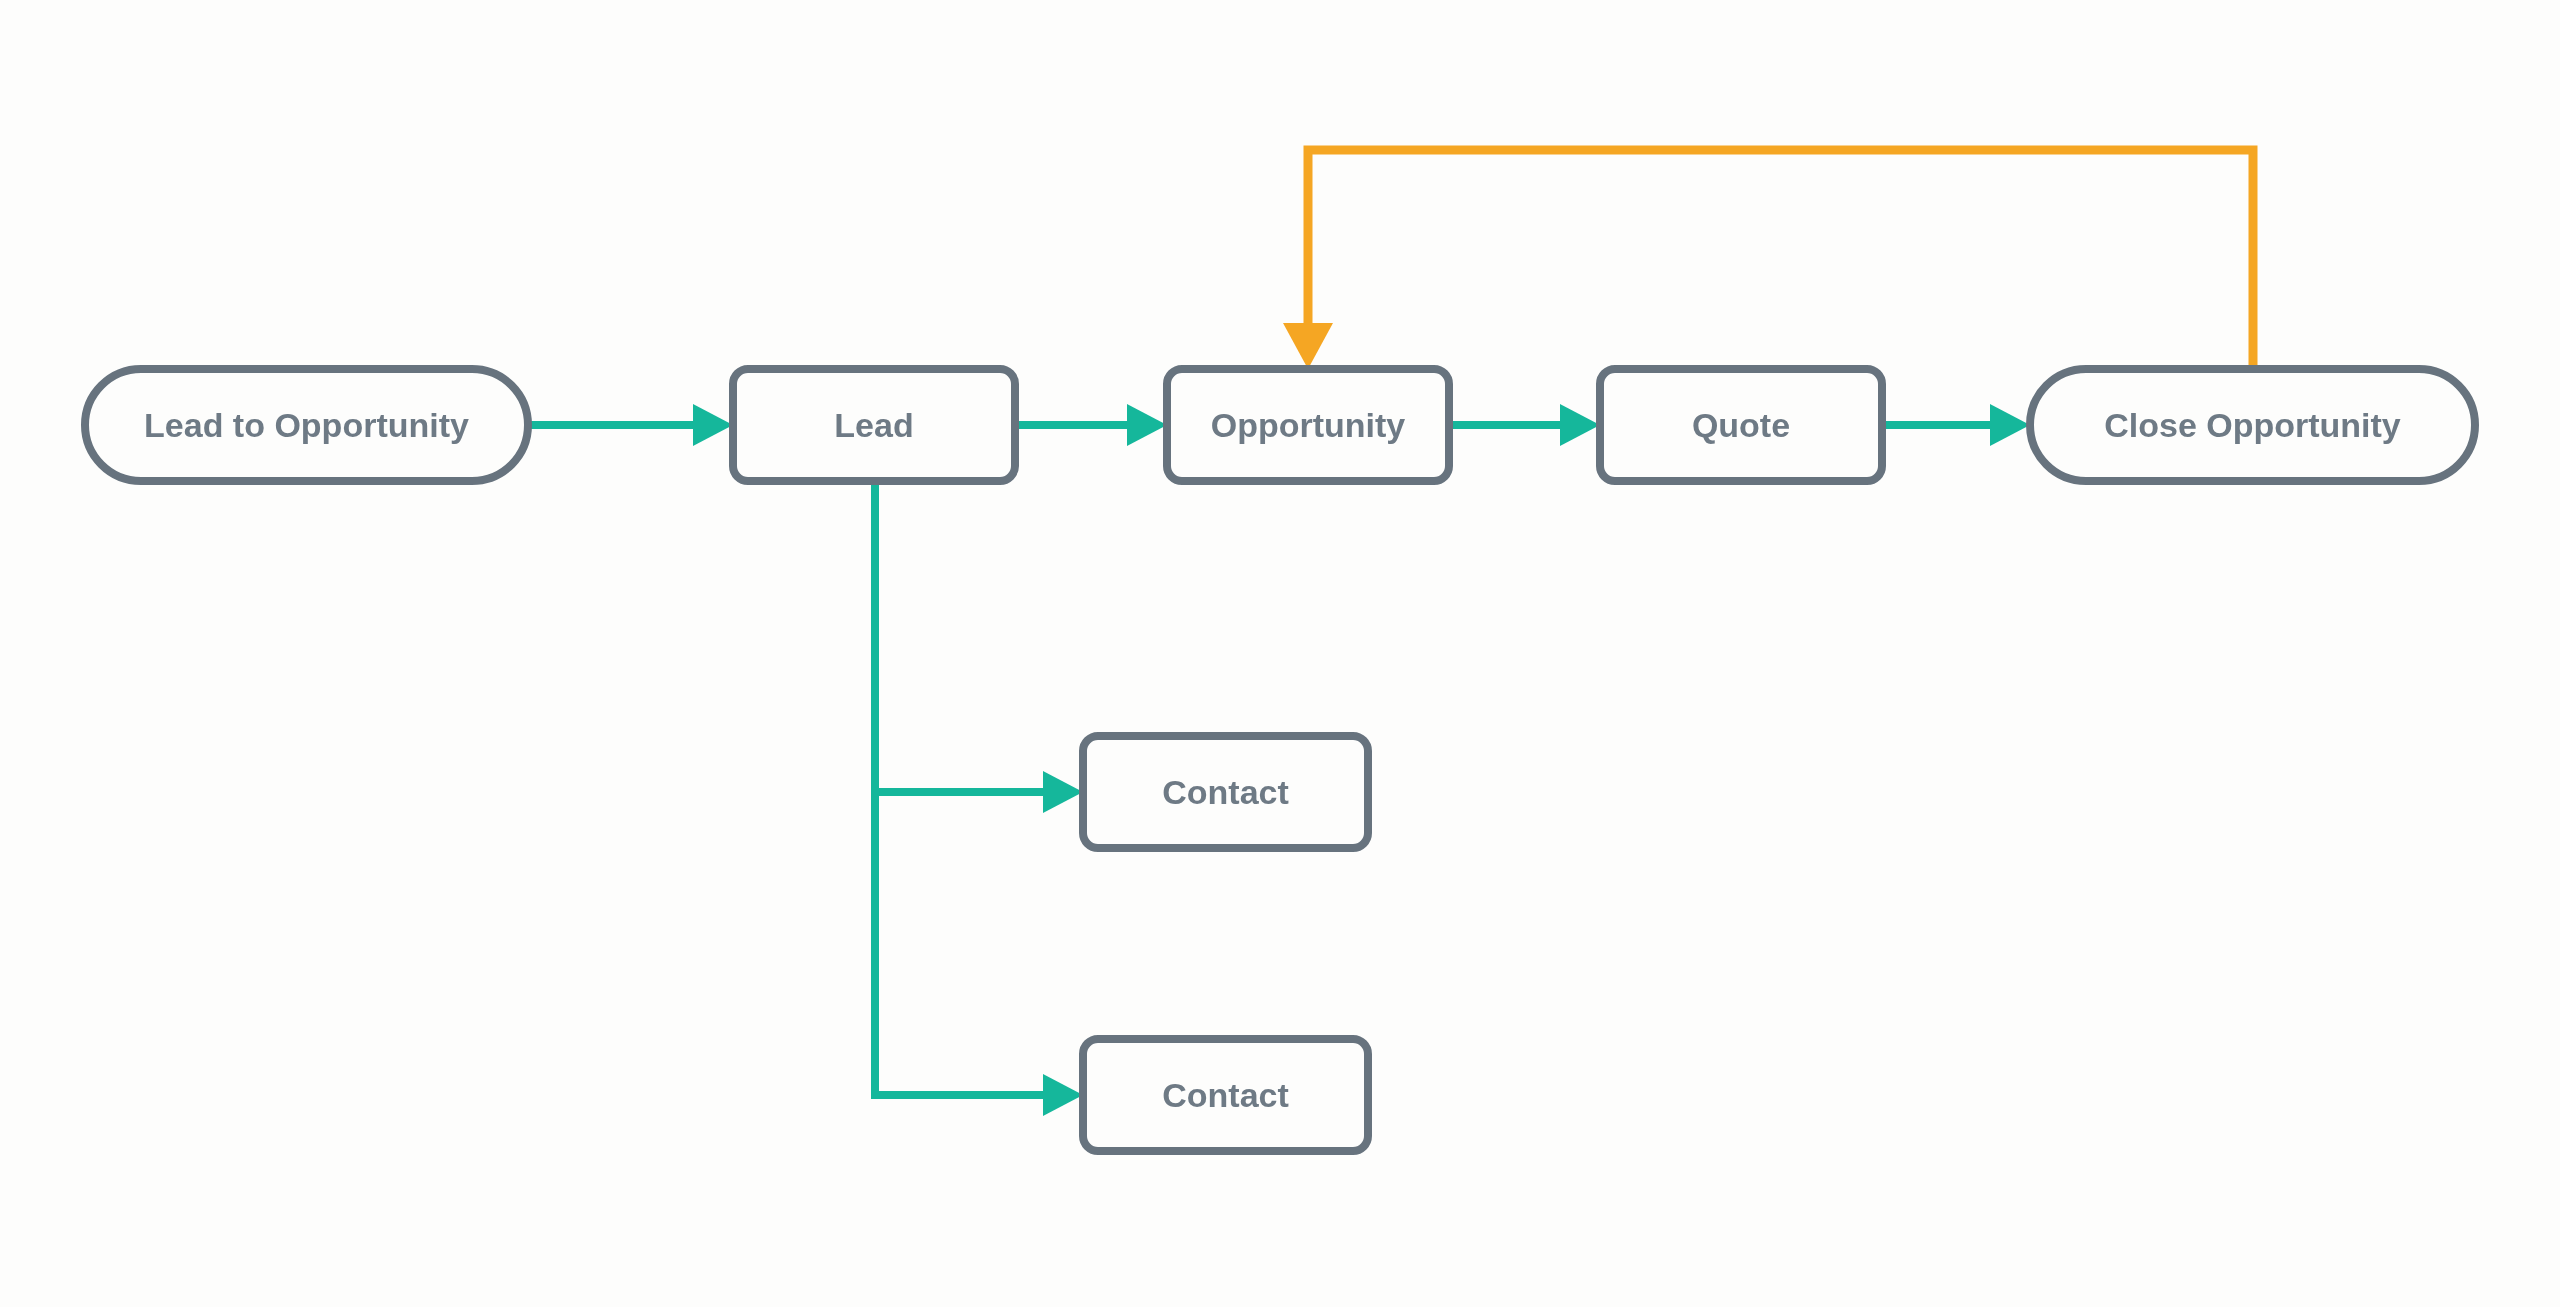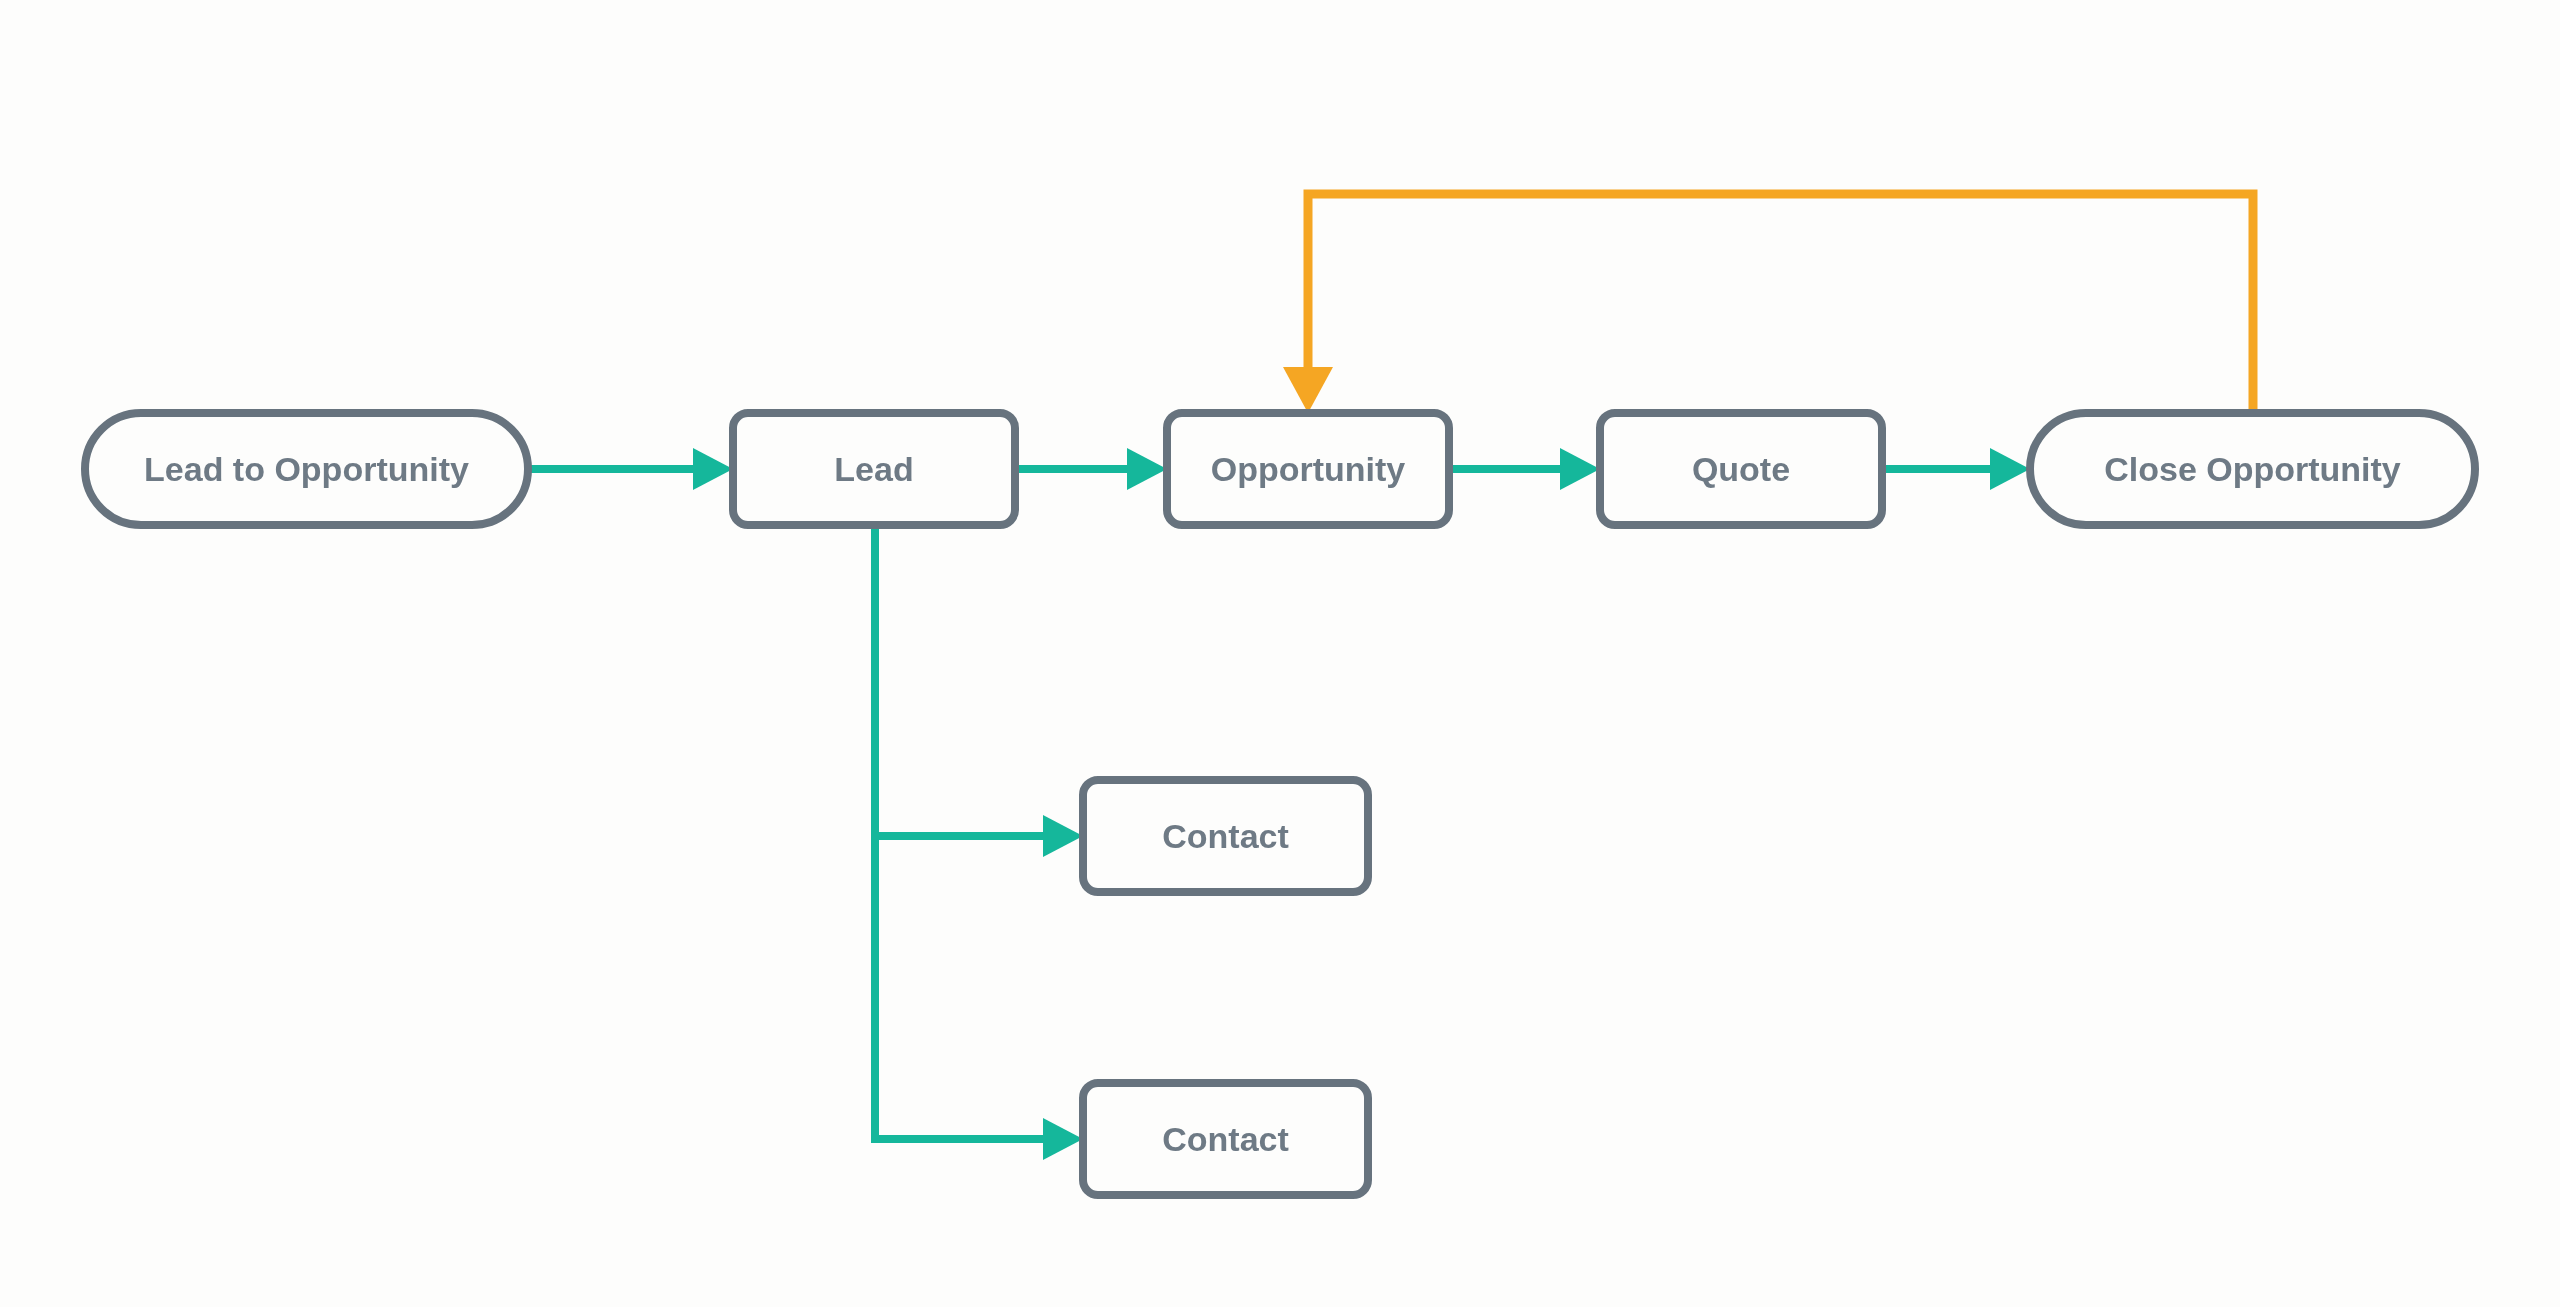--- a/index.html
+++ b/index.html
@@ -8,21 +8,20 @@
     padding: 0;
     background: #FDFDFC;
     width: 2560px;
     height: 1307px;
     overflow: hidden;
     font-family: "Liberation Sans", sans-serif;
   }
   #canvas-wrap {
     width: 2560px;
     height: 937px;
-    margin-top: 44px;
   }
   svg {
     display: block;
   }
   .node-shape {
     stroke-linejoin: round;
   }
   .node-label {
     font-family: "Liberation Sans", "DejaVu Sans", sans-serif;
     font-weight: 700;

